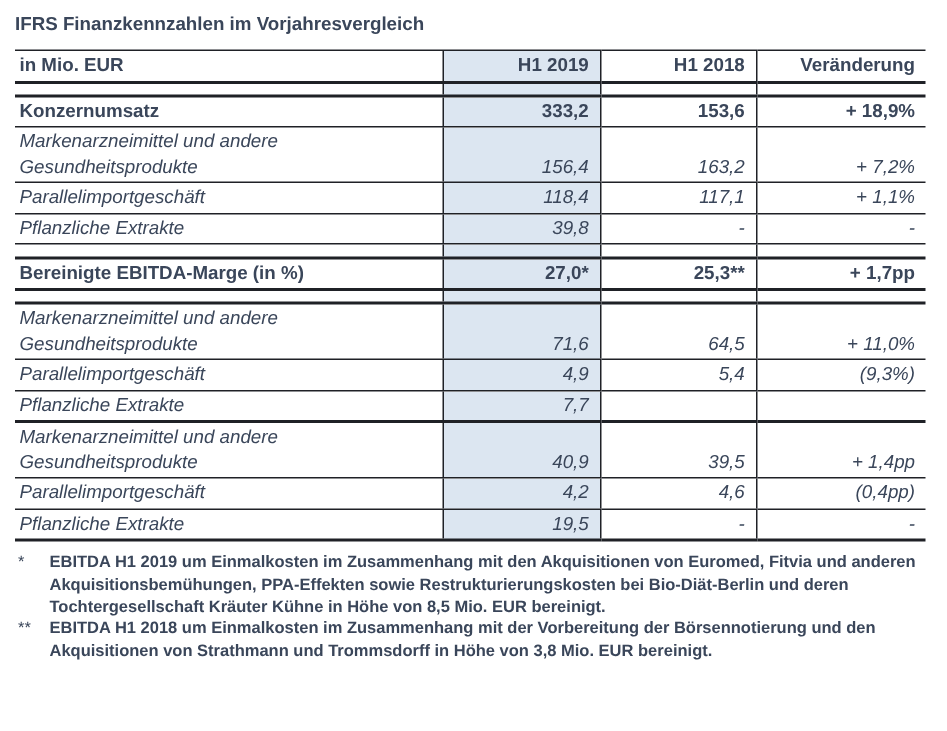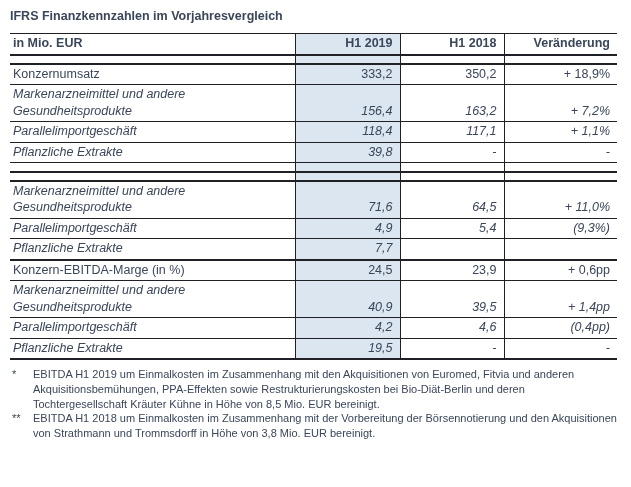--- a/index.html
+++ b/index.html
@@ -46,29 +46,29 @@
   .fin td:first-child { padding-left: 3px; white-space: pre-line; }
   .fin th:nth-child(2), .fin td:nth-child(2) {
     background: var(--hl);
     border-left: 1px solid var(--border);
   }
   .fin th:nth-child(3), .fin td:nth-child(3),
   .fin th:nth-child(4), .fin td:nth-child(4) {
     border-left: 1px solid var(--border);
   }
   .fin td.num { text-align: right; padding-left: 38px; }
-  tr.section td { font-weight: normal; height: 16px; }
+  tr.section td { font-weight: bold; height: 16px; }
   tr.sub td { font-style: italic; height: 16px; }
   tr.spacer td { height: 9px; padding: 0; }
   tr.bb-thin td { border-bottom: 1px solid var(--border); }
   tr.bb-thick td { border-bottom: 2px solid var(--border); }
   .footnotes { margin-top: 7px; font-size: 11px; line-height: 1.34; }
   .footnote { display: flex; }
   .fn-marker { flex: none; width: 23px; padding-left: 2px; }
-  .fn-text { flex: 1; padding-right: 2px; }
+  .fn-text { flex: 1; padding-right: 2px; font-weight: bold; }
 </style>
 </head>
 <body>
 
 <div class="page">
   <h1 class="title">IFRS Finanzkennzahlen im Vorjahresvergleich</h1>
 
   <table class="fin">
     <colgroup>
       <col style="width:285px">
@@ -87,21 +87,21 @@
     <tbody>
         <tr class="spacer bb-thick">
           <td></td>
           <td></td>
           <td></td>
           <td></td>
         </tr>
         <tr class="section bb-thin">
           <td>Konzernumsatz</td>
           <td class="num">333,2</td>
-          <td class="num">350,2</td>
+          <td class="num">153,6</td>
           <td class="num">+ 18,9%</td>
         </tr>
         <tr class="sub bb-thin">
           <td>Markenarzneimittel und andere
 Gesundheitsprodukte</td>
           <td class="num">156,4</td>
           <td class="num">163,2</td>
           <td class="num">+ 7,2%</td>
         </tr>
         <tr class="sub bb-thin">
@@ -115,20 +115,26 @@
           <td class="num">39,8</td>
           <td class="num">-</td>
           <td class="num">-</td>
         </tr>
         <tr class="spacer bb-thick">
           <td></td>
           <td></td>
           <td></td>
           <td></td>
         </tr>
+        <tr class="section bb-thick">
+          <td>Bereinigte EBITDA-Marge (in %)</td>
+          <td class="num">27,0*</td>
+          <td class="num">25,3**</td>
+          <td class="num">+ 1,7pp</td>
+        </tr>
         <tr class="spacer bb-thick">
           <td></td>
           <td></td>
           <td></td>
           <td></td>
         </tr>
         <tr class="sub bb-thin">
           <td>Markenarzneimittel und andere
 Gesundheitsprodukte</td>
           <td class="num">71,6</td>
@@ -139,26 +145,20 @@
           <td>Parallelimportgeschäft</td>
           <td class="num">4,9</td>
           <td class="num">5,4</td>
           <td class="num">(9,3%)</td>
         </tr>
         <tr class="sub bb-thick">
           <td>Pflanzliche Extrakte</td>
           <td class="num">7,7</td>
           <td class="num"></td>
           <td class="num"></td>
-        </tr>
-        <tr class="section bb-thin">
-          <td>Konzern-EBITDA-Marge (in %)</td>
-          <td class="num">24,5</td>
-          <td class="num">23,9</td>
-          <td class="num">+ 0,6pp</td>
         </tr>
         <tr class="sub bb-thin">
           <td>Markenarzneimittel und andere
 Gesundheitsprodukte</td>
           <td class="num">40,9</td>
           <td class="num">39,5</td>
           <td class="num">+ 1,4pp</td>
         </tr>
         <tr class="sub bb-thin">
           <td>Parallelimportgeschäft</td>

